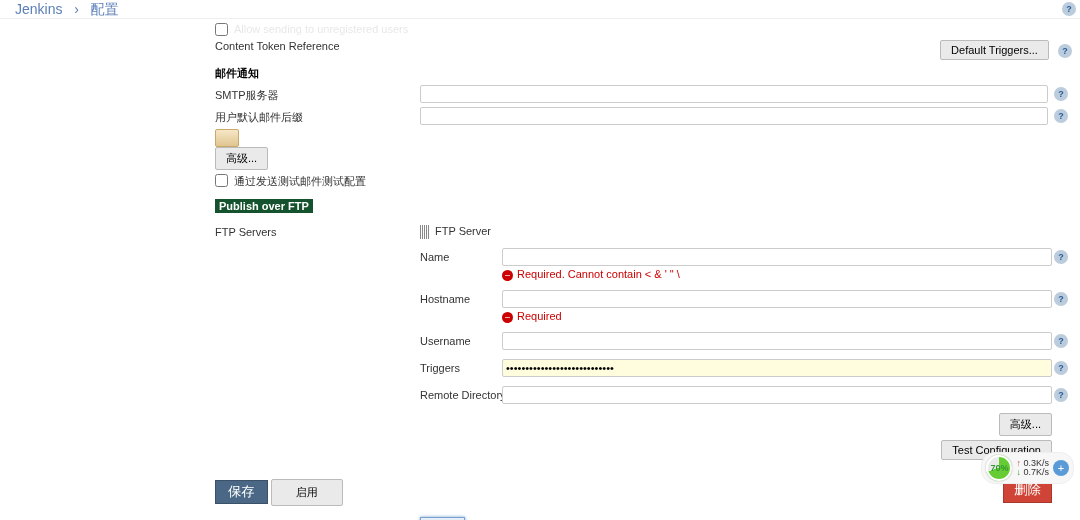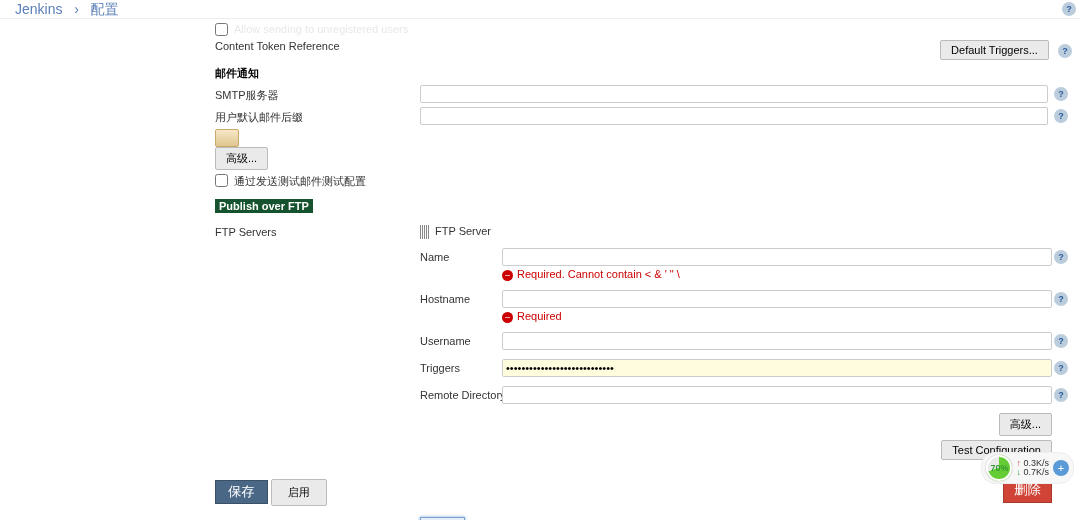--- a/index.html
+++ b/index.html
@@ -161,21 +161,21 @@
       <div style="margin-top:14px;">
         <button class="btn-add">增加</button>
       </div>
     </div>
   </div>
 
 </div>
 
 <div class="savebar">
   <button class="btn-primary">保存</button>
-  <button class="btn" style="padding:5px 16px;">启用</button>
+  <button class="btn" style="padding:5px 24px;">启用</button>
 </div>
 
 <div class="stat">
   <div class="donut">
         <span>70%</span>
       </div>
   <div class="net">
     <div><span class="up">↑</span> <span>0.3K/s</span></div>
     <div><span class="dn">↓</span> <span>0.7K/s</span></div>
   </div>

